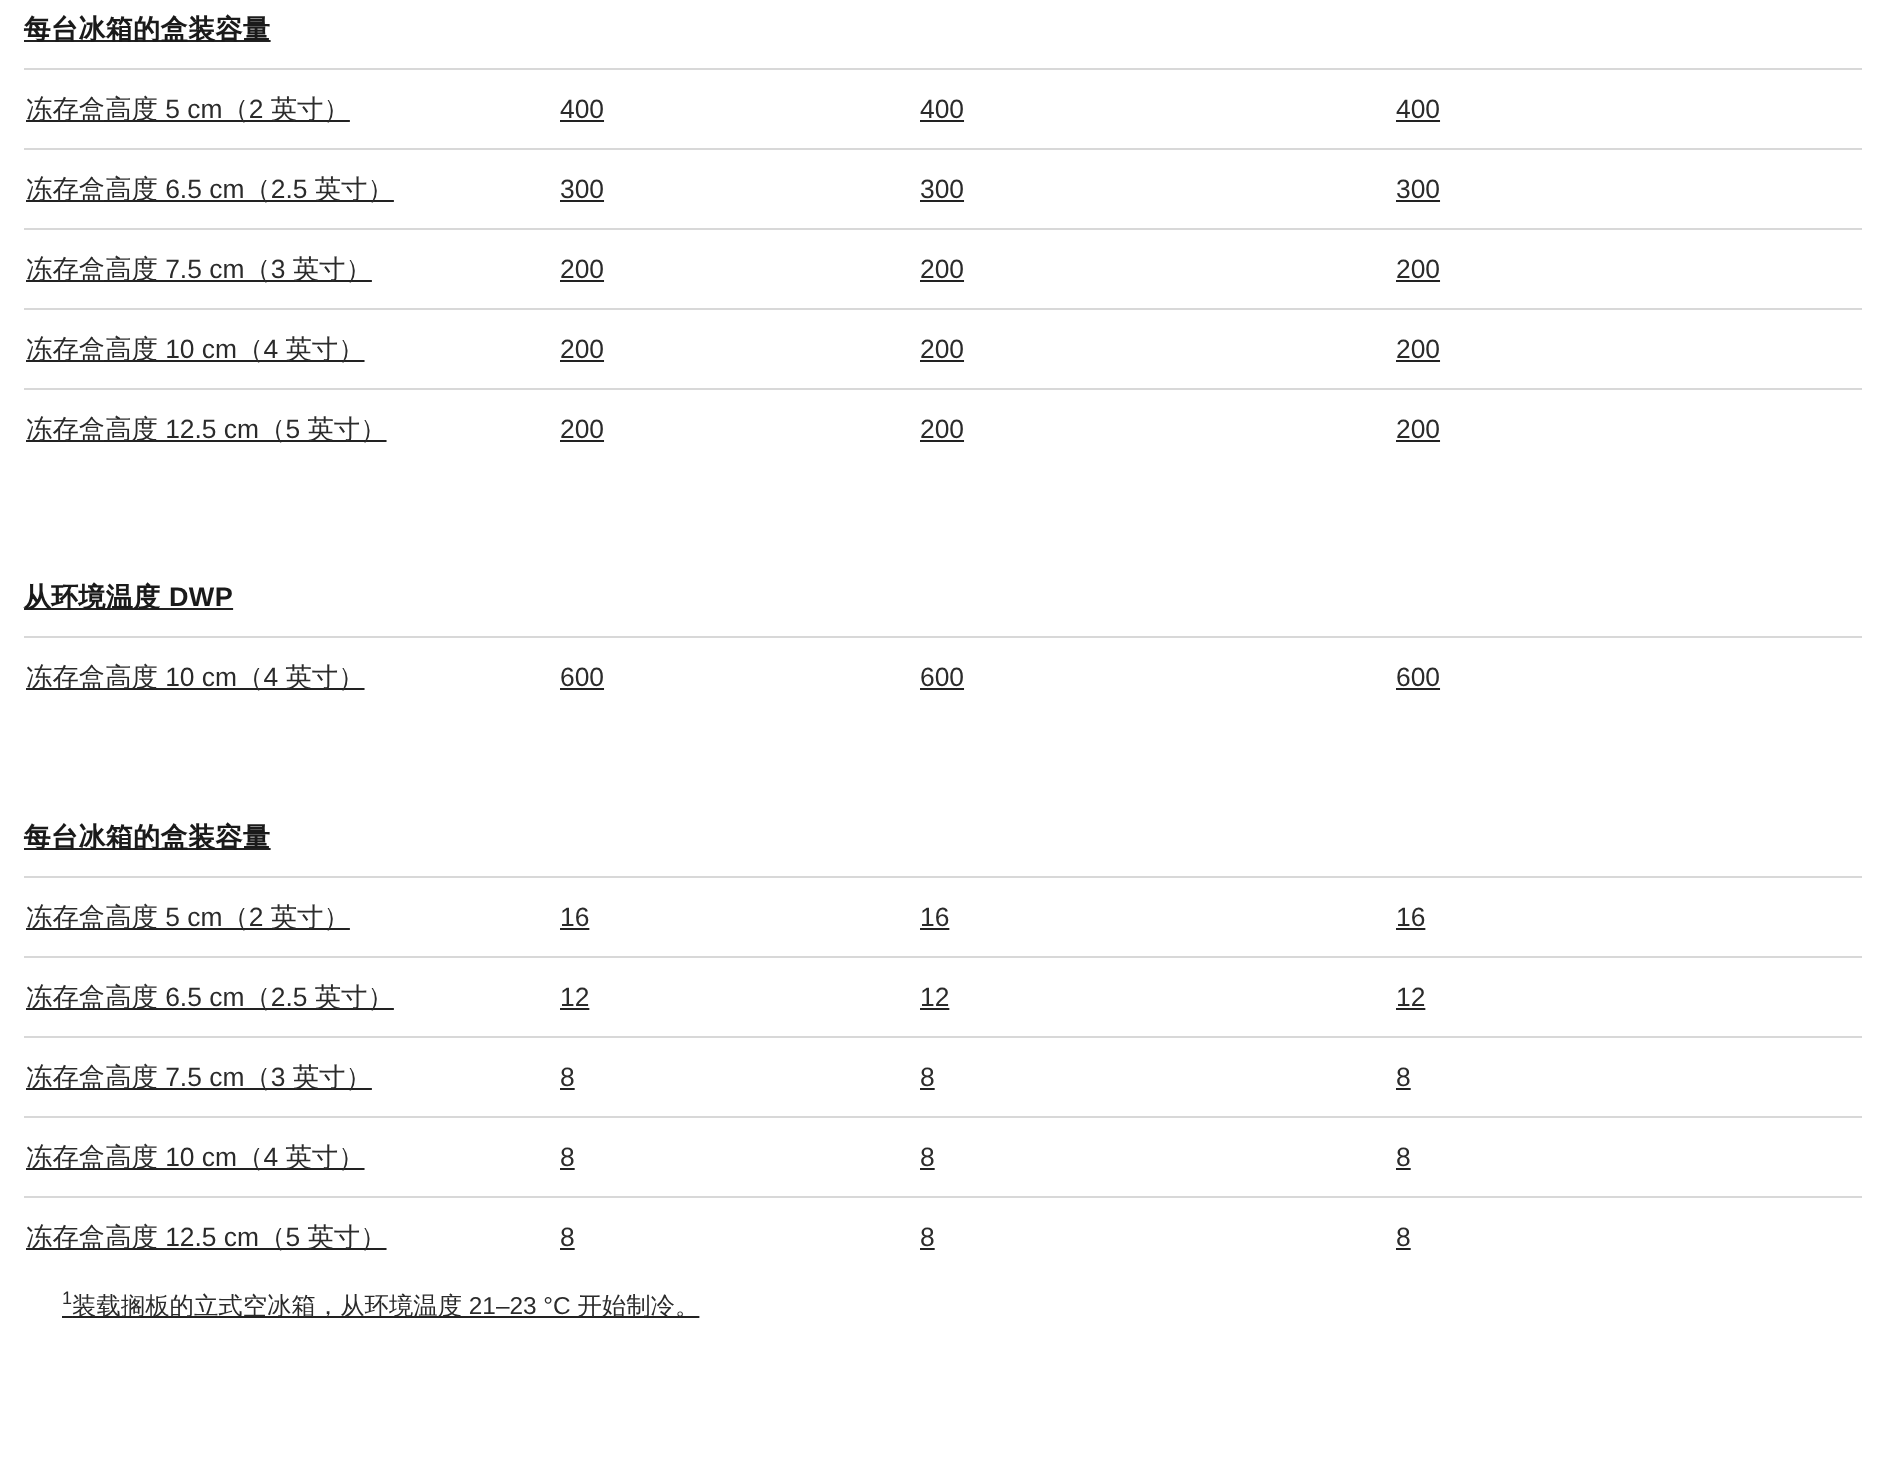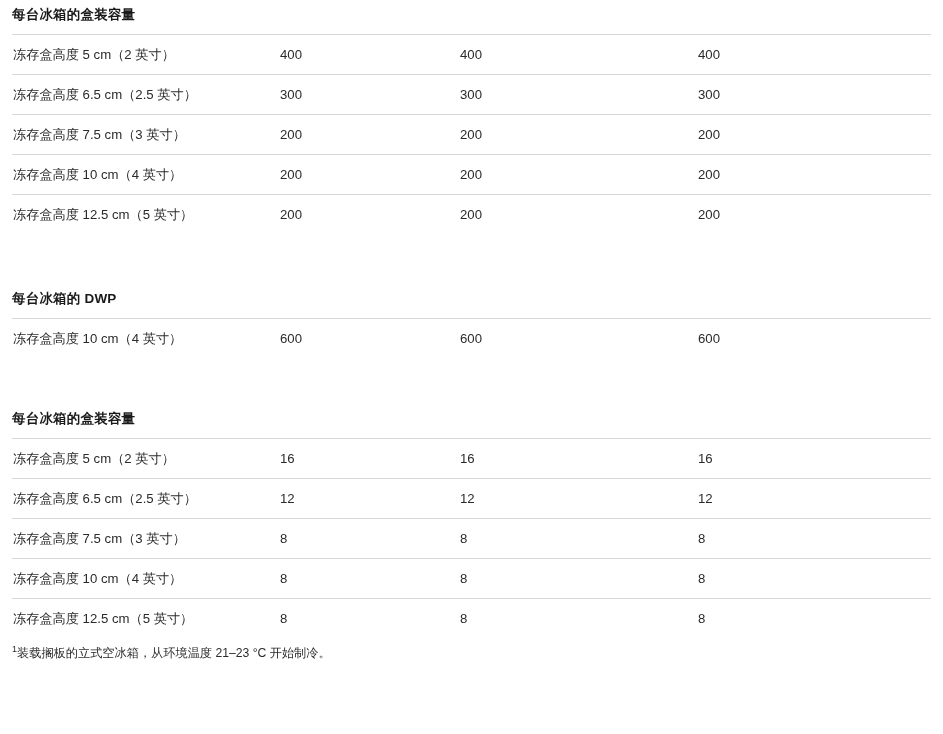--- a/index.html
+++ b/index.html
@@ -14,20 +14,21 @@
     color: #222222;
     -webkit-font-smoothing: antialiased;
   }
   .page {
     position: relative;
     width: 943px;
     height: 734px;
     overflow: hidden;
     box-sizing: border-box;
     padding: 0 12px;
+    text-decoration: underline;
   }
   .section {
     width: 919px;
   }
   .section-title {
     font-size: 13.5px;
     font-weight: bold;
     color: #1a1a1a;
     letter-spacing: 0.2px;
     padding-bottom: 10px;
@@ -56,20 +57,21 @@
   table.spec td.label {
     padding-left: 1px;
   }
   .gap-lg { height: 56px; }
   .gap-md { height: 52px; }
   .footnote {
     font-size: 12.2px;
     color: #2b2b2b;
     padding-top: 7px;
     line-height: 16px;
+    margin-left: 19px;
   }
   .footnote sup {
     font-size: 9px;
     vertical-align: super;
     line-height: 0;
   }
   .top-pad { height: 6px; }
 </style>
 </head>
 <body>
@@ -118,21 +120,21 @@
           <td>200</td>
           <td>200</td>
         </tr>
       </tbody>
     </table>
   </div>
 
   <div class="gap-lg"></div>
 
   <div class="section">
-    <div class="section-title">每台冰箱的 DWP</div>
+    <div class="section-title">从环境温度 DWP</div>
     <table class="spec">
       <colgroup>
           <col class="c0">
           <col class="c1">
           <col class="c2">
           <col class="c3">
         </colgroup>
       <tbody>
         <tr>
           <td class="label">冻存盒高度 10 cm（4 英寸）</td>

